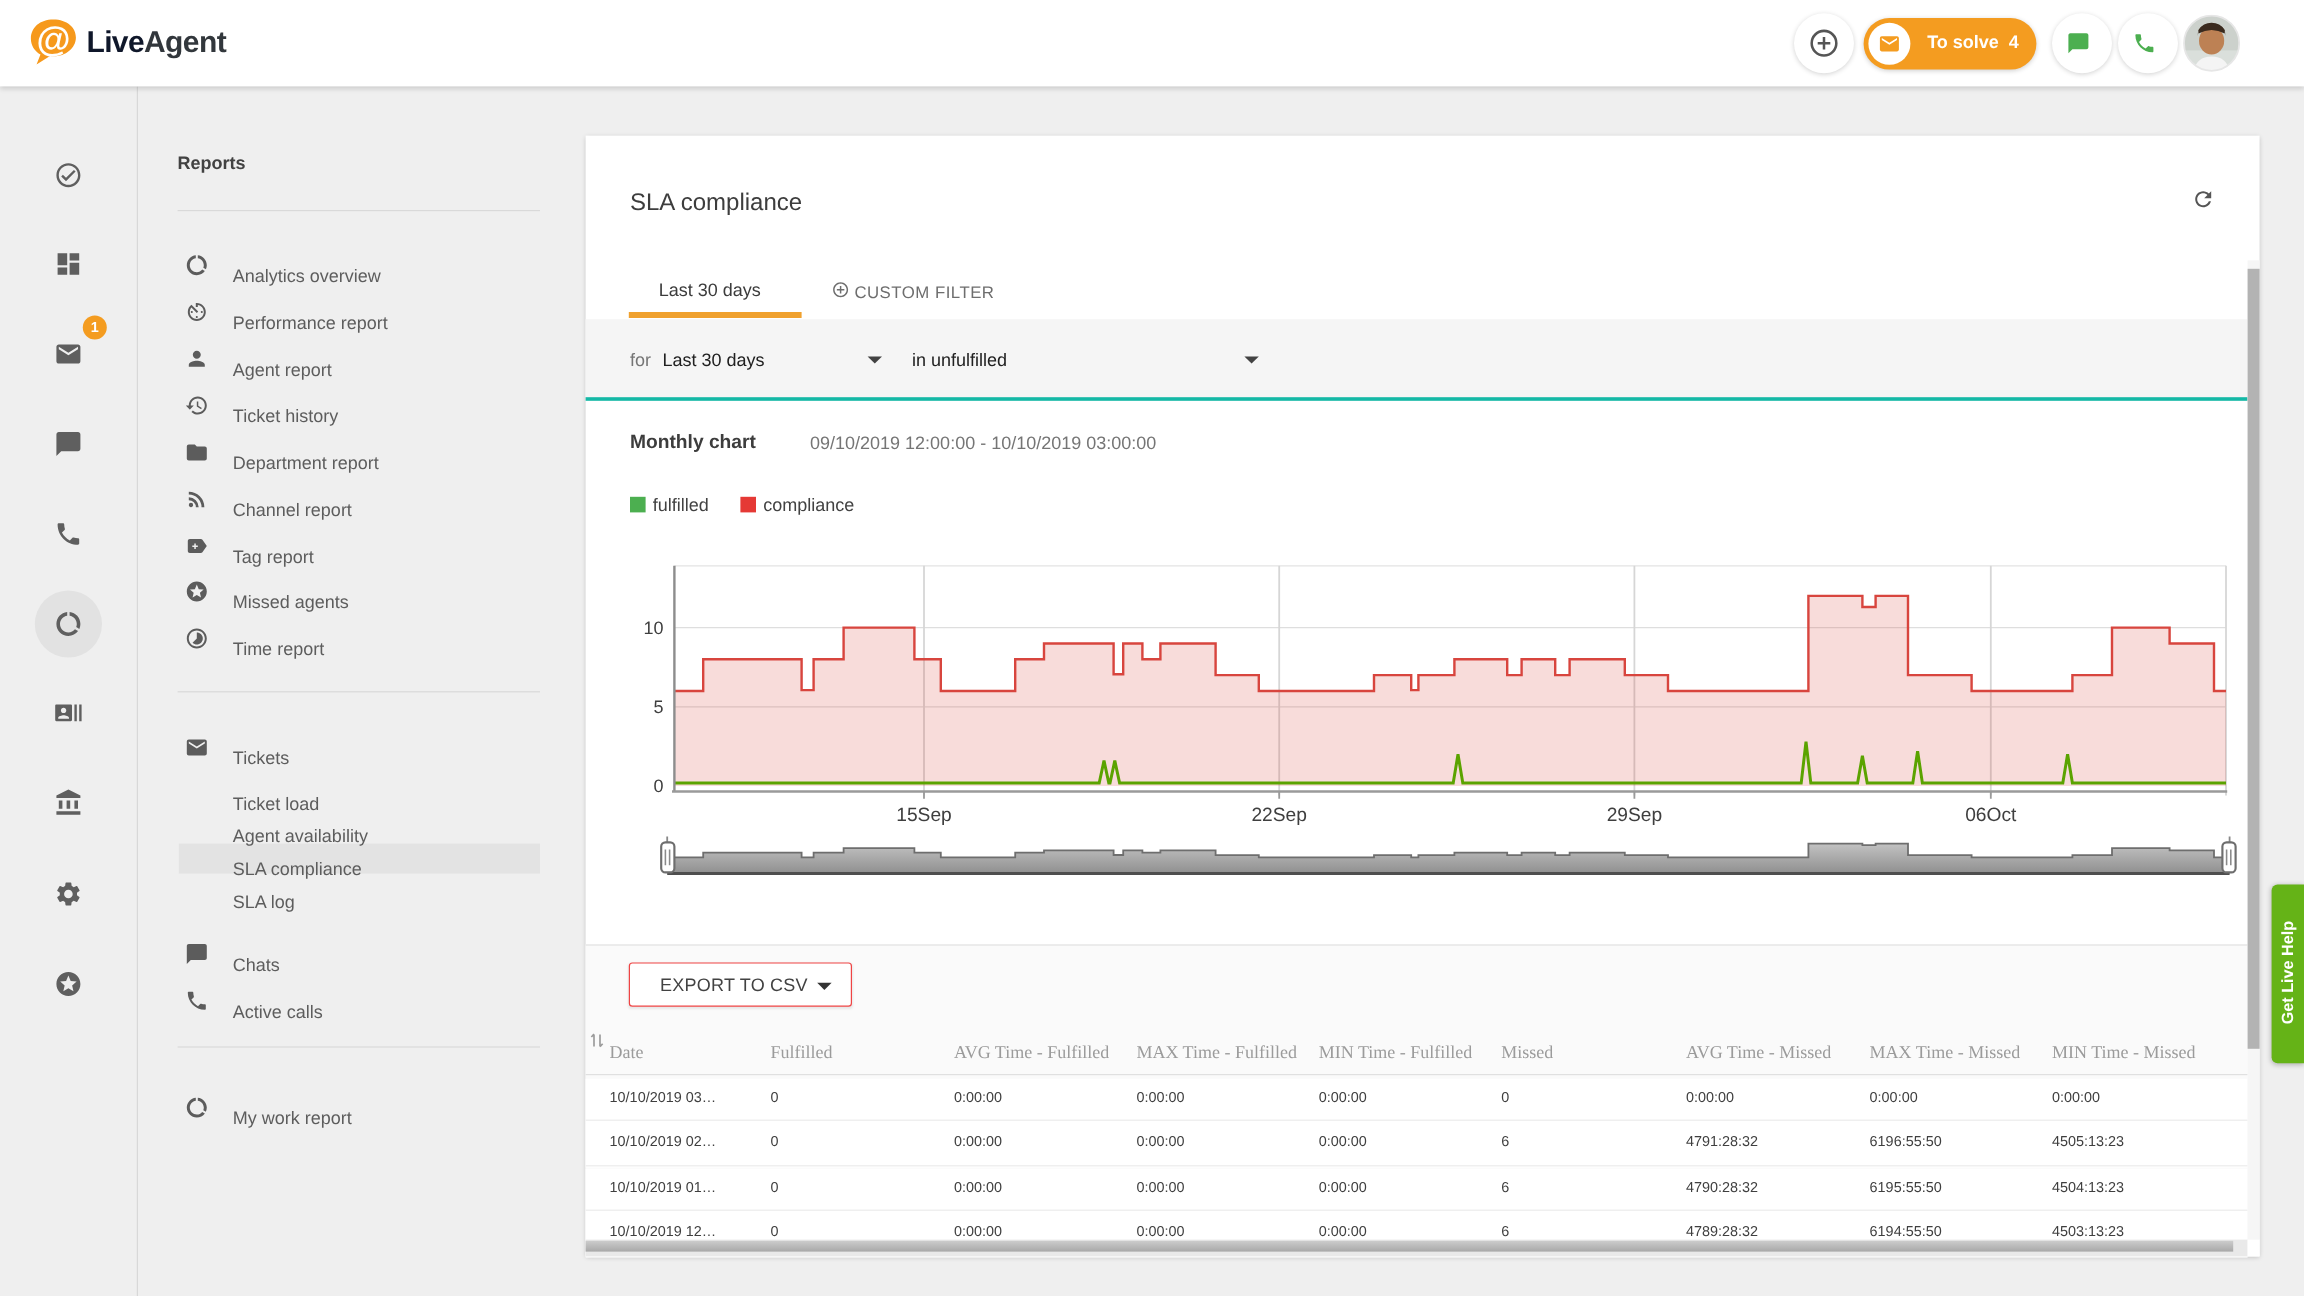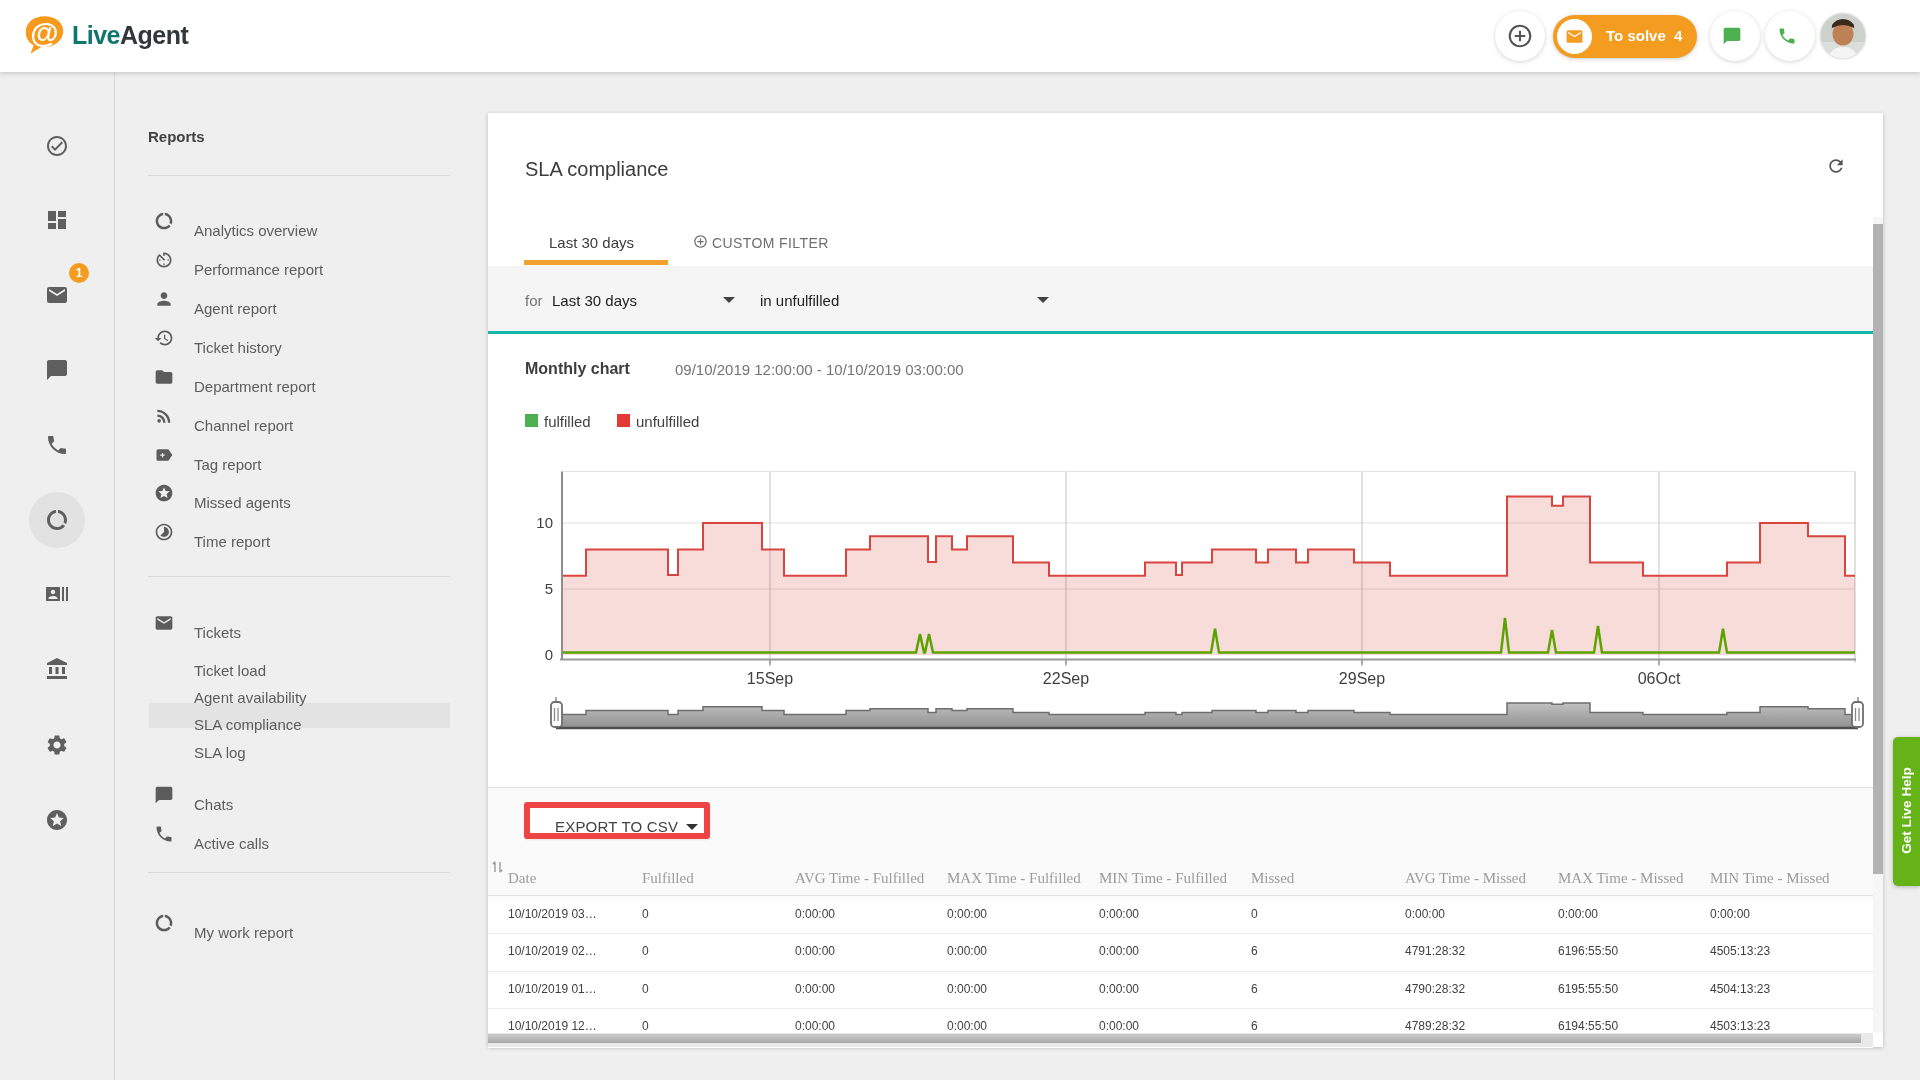--- a/index.html
+++ b/index.html
@@ -3,21 +3,21 @@
 <meta charset="utf-8">
 <style>
   * { margin:0; padding:0; box-sizing:border-box; }
   html,body { width:1920px; height:1080px; overflow:hidden; }
   body { font-family:"Liberation Sans", sans-serif; background:#efefef; position:relative; }
   .abs { position:absolute; }
   
   #header { position:absolute; left:0; top:0; width:1920px; height:72px; background:#fff; box-shadow:0 2px 4px rgba(0,0,0,0.14); z-index:20; }
   #logo { position:absolute; left:22px; top:12px; display:flex; align-items:center; }
   #logotext { font-size:25px; font-weight:bold; color:#32373c; margin-left:5px; letter-spacing:-0.5px; }
-  #logotext .lv { color:#0f766e; }
+  #logotext .lv { color:#0f172a; }
   .hdr-disc { position:absolute; top:11px; width:50px; height:50px; border-radius:50%; background:#fff; box-shadow:0 1px 4px rgba(0,0,0,0.18); }
   #tosolve { position:absolute; left:1553px; top:15px; width:144px; height:43px; border-radius:22px; background:#f49c20; box-shadow:0 1px 4px rgba(0,0,0,0.2); }
   #tosolve .disc { position:absolute; left:4px; top:4px; width:35px; height:35px; background:#fff; border-radius:50%; }
   #tosolve .lbl { position:absolute; left:53px; top:12px; color:#fff; font-size:15px; font-weight:bold; }
   #tosolve .num { position:absolute; left:121px; top:12px; color:#fff; font-size:15px; font-weight:bold; }
   
   #rail { position:absolute; left:0; top:72px; width:115px; height:1008px; background:#efefef; border-right:1px solid #d8d8d8; }
   .ricon { position:absolute; left:45px; }
   #railsel { position:absolute; left:29px; top:420px; width:56px; height:56px; border-radius:50%; background:#e2e2e2; }
   #badge1 { position:absolute; left:69px; top:191px; width:20px; height:20px; border-radius:50%; background:#f49c20; color:#fff; font-size:12px; font-weight:bold; text-align:center; line-height:20px; }
@@ -37,21 +37,21 @@
   #filterband .t1 { position:absolute; left:37px; top:26px; font-size:15px; color:#757575; }
   #filterband .t2 { position:absolute; left:64px; top:26px; font-size:15px; color:#212121; }
   #filterband .t3 { position:absolute; left:272px; top:26px; font-size:15px; color:#212121; }
   .caret { width:0; height:0; border-left:6px solid transparent; border-right:6px solid transparent; border-top:6px solid #424242; position:absolute; }
   #monthly { position:absolute; left:37px; top:247px; font-size:16px; font-weight:bold; color:#3d3d3d; }
   #mrange { position:absolute; left:187px; top:248px; font-size:15px; color:#757575; }
   .lgsq { position:absolute; width:13px; height:13px; top:301px; }
   .lgtx { position:absolute; top:300px; font-size:15px; color:#424242; }
   
   #tblsec { position:absolute; left:0; top:674px; width:1385px; height:260px; background:#fafafa; border-top:1px solid #e2e2e2; }
-  #expbtn { position:absolute; left:36px; top:689px; width:186px; height:37px; background:#fff; border:6px solid #ef4444; border-radius:3px; box-shadow:0 1px 2px rgba(0,0,0,0.08); }
+  #expbtn { position:absolute; left:36px; top:689px; width:186px; height:37px; background:#fff; border:1px solid #ef4444; border-radius:3px; box-shadow:0 1px 2px rgba(0,0,0,0.08); }
   #expbtn .t { position:absolute; left:25px; top:10px; font-size:15px; color:#424242; letter-spacing:0.2px; }
   .th { position:absolute; top:757px; font-size:15px; color:#9b9b9b; white-space:nowrap;font-family:Liberation Serif, serif; }
   .td { position:absolute; font-size:12px; color:#3f3f3f; white-space:nowrap; }
   .rowline { position:absolute; left:0; width:1385px; border-top:1px solid #ececec; }
   
   #glh { position:absolute; left:1893px; top:737px; width:27px; height:149px; background:#65b317; border-radius:5px 0 0 5px; box-shadow:0 1px 4px rgba(0,0,0,0.25); z-index:30; }
   #glh span { position:absolute; left:-58px; top:66px; width:143px; transform:rotate(-90deg); color:#fff; font-size:13.5px; font-weight:bold; text-align:center; display:block; }
 </style>
 </head>
 <body>
@@ -217,21 +217,21 @@
     <div class="t2">Last 30 days</div>
     <div class="caret" style="left:235px; top:31px;"></div>
     <div class="t3">in unfulfilled</div>
     <div class="caret" style="left:549px; top:31px;"></div>
   </div>
   <div id="monthly">Monthly chart</div>
   <div id="mrange">09/10/2019 12:00:00 - 10/10/2019 03:00:00</div>
   <div class="lgsq" style="left:37px; background:#4caf50;"></div>
   <div class="lgtx" style="left:56px;">fulfilled</div>
   <div class="lgsq" style="left:129px; background:#e53935;"></div>
-  <div class="lgtx" style="left:148px;">unfulfilled</div>
+  <div class="lgtx" style="left:148px;">compliance</div>
 
   <svg id="chartsvg" style="position:absolute; left:0; top:0;" width="1385" height="660" viewBox="0 0 1385 660">
 
     <line x1="74" y1="358.5" x2="1367" y2="358.5" stroke="#e3e3e3" stroke-width="1"></line>
     <line x1="74" y1="410.0" x2="1367" y2="410.0" stroke="#dedede" stroke-width="1"></line>
     <line x1="74" y1="476.0" x2="1367" y2="476.0" stroke="#dedede" stroke-width="1"></line>
     <line x1="282" y1="358.5" x2="282" y2="549.9" stroke="#d6d6d6" stroke-width="1.5"></line>
     <line x1="578" y1="358.5" x2="578" y2="549.9" stroke="#d6d6d6" stroke-width="1.5"></line>
     <line x1="874" y1="358.5" x2="874" y2="549.9" stroke="#d6d6d6" stroke-width="1.5"></line>
     <line x1="1171" y1="358.5" x2="1171" y2="549.9" stroke="#d6d6d6" stroke-width="1.5"></line>

